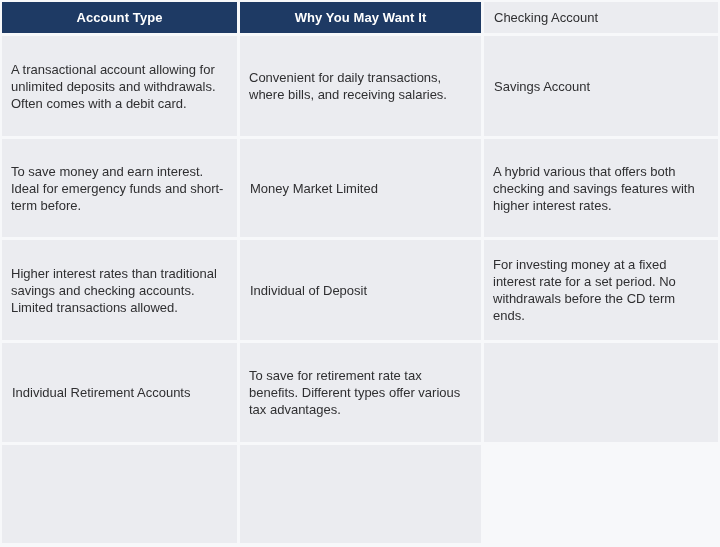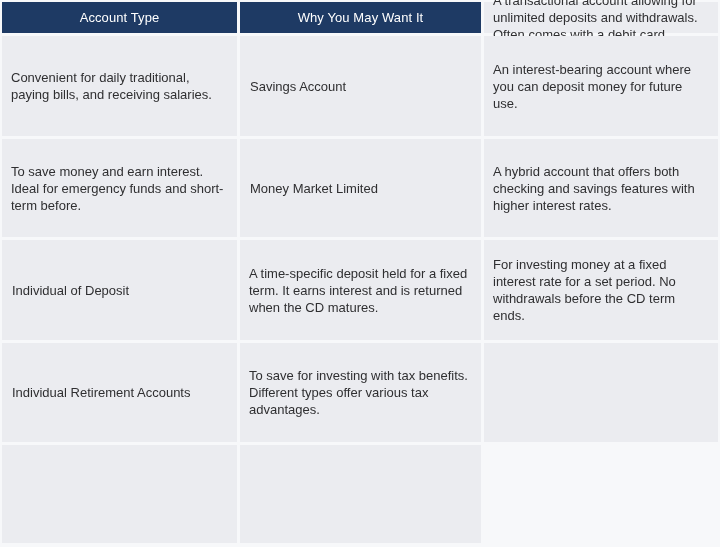--- a/index.html
+++ b/index.html
@@ -20,21 +20,21 @@
     grid-template-columns: 235px 241px 234px;
     grid-template-rows: 31px 100px 98px 100px 99px 98px 98px;
     gap: 3px;
     padding: 2px;
     background: #f7f8fa;
   }
   .hcell {
     background: #1e3a64;
     color: #ffffff;
     font-size: 13px;
-    font-weight: normal;
+    font-weight: bold;
     display: flex;
     align-items: center;
     justify-content: center;
     letter-spacing: 0.1px;
   }
   .cell {
     background: #ebecf0;
     color: #2f2f31;
     font-size: 13px;
     line-height: 17px;
@@ -56,58 +56,58 @@
 
 <div class="tbl">
 
   <div class="hcell">
     <span>Account Type</span>
   </div>
   <div class="hcell">
     <span>Why You May Want It</span>
   </div>
 
+  <div class="cell c1">
+    <div class="txt">Checking Account</div>
+  </div>
   <div class="cell c2">
     <div class="txt">A transactional account allowing for unlimited deposits and withdrawals. Often comes with a debit card.</div>
   </div>
   <div class="cell c3">
-    <div class="txt">Convenient for daily traditional, paying bills, and receiving salaries.</div>
+    <div class="txt">Convenient for daily transactions, where bills, and receiving salaries.</div>
   </div>
 
   <div class="cell c1">
     <div class="txt">Savings Account</div>
-  </div>
-  <div class="cell c2">
-    <div class="txt">An interest-bearing account where you can deposit money for future use.</div>
   </div>
   <div class="cell c3">
     <div class="txt">To save money and earn interest. Ideal for emergency funds and short-term before.</div>
   </div>
 
   <div class="cell c1">
     <div class="txt">Money Market Limited</div>
   </div>
   <div class="cell c2">
-    <div class="txt">A hybrid account that offers both checking and savings features with higher interest rates.</div>
+    <div class="txt">A hybrid various that offers both checking and savings features with higher interest rates.</div>
+  </div>
+  <div class="cell c3">
+    <div class="txt">Higher interest rates than traditional savings and checking accounts. Limited transactions allowed.</div>
   </div>
 
   <div class="cell c1">
     <div class="txt">Individual of Deposit</div>
-  </div>
-  <div class="cell c2">
-    <div class="txt">A time-specific deposit held for a fixed term. It earns interest and is returned when the CD matures.</div>
   </div>
   <div class="cell c3">
     <div class="txt">For investing money at a fixed interest rate for a set period. No withdrawals before the CD term ends.</div>
   </div>
 
   <div class="cell c1">
     <div class="txt">Individual Retirement Accounts</div>
   </div>
   <div class="cell c3">
-    <div class="txt">To save for investing with tax benefits. Different types offer various tax advantages.</div>
+    <div class="txt">To save for retirement rate tax benefits. Different types offer various tax advantages.</div>
   </div>
 
   <div class="emptycell"></div>
   <div class="emptycell"></div>
   <div class="emptycell"></div>
 
 </div>
 
 </body></html>

